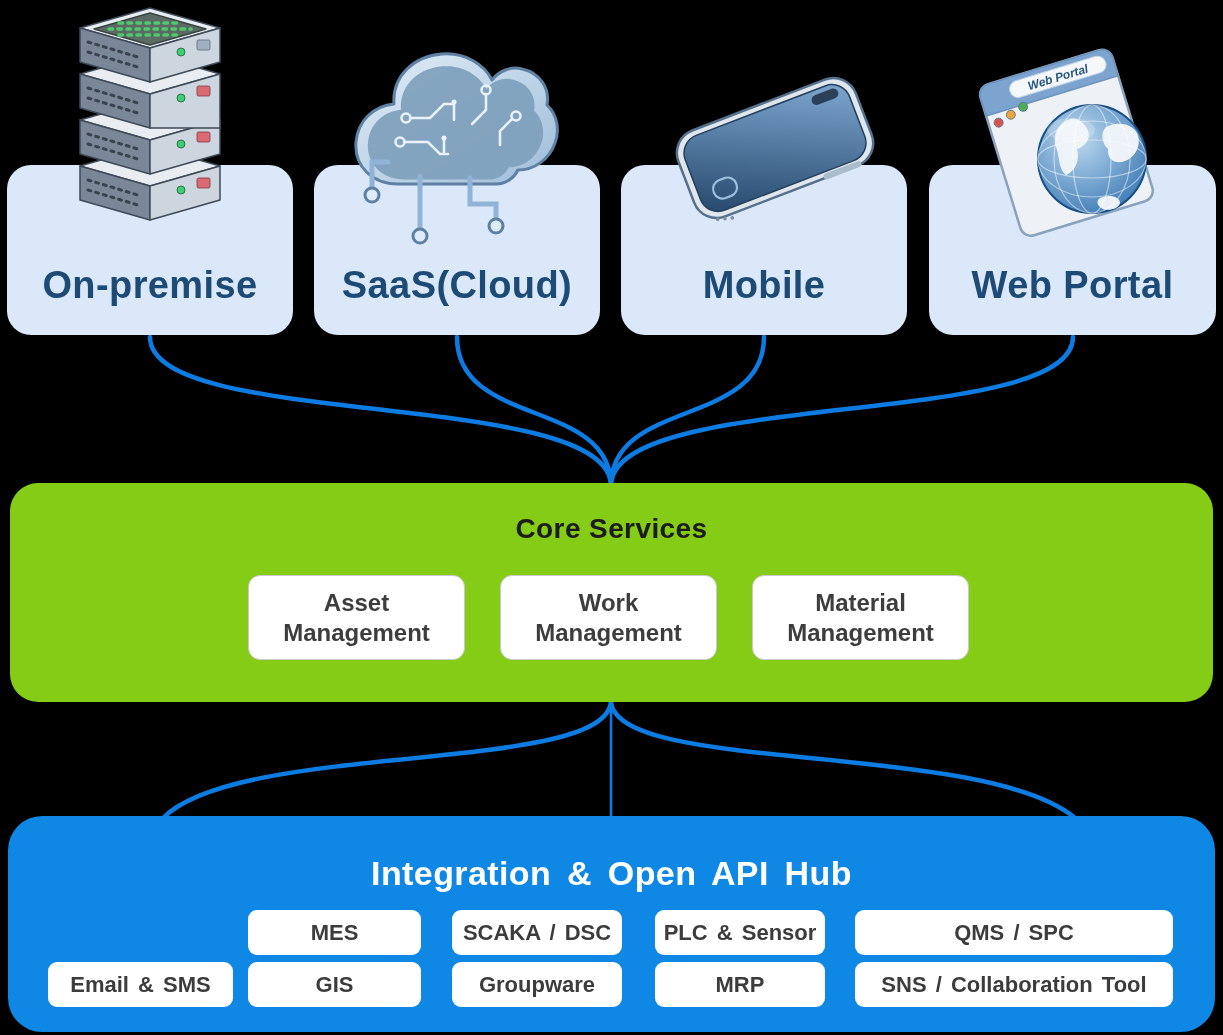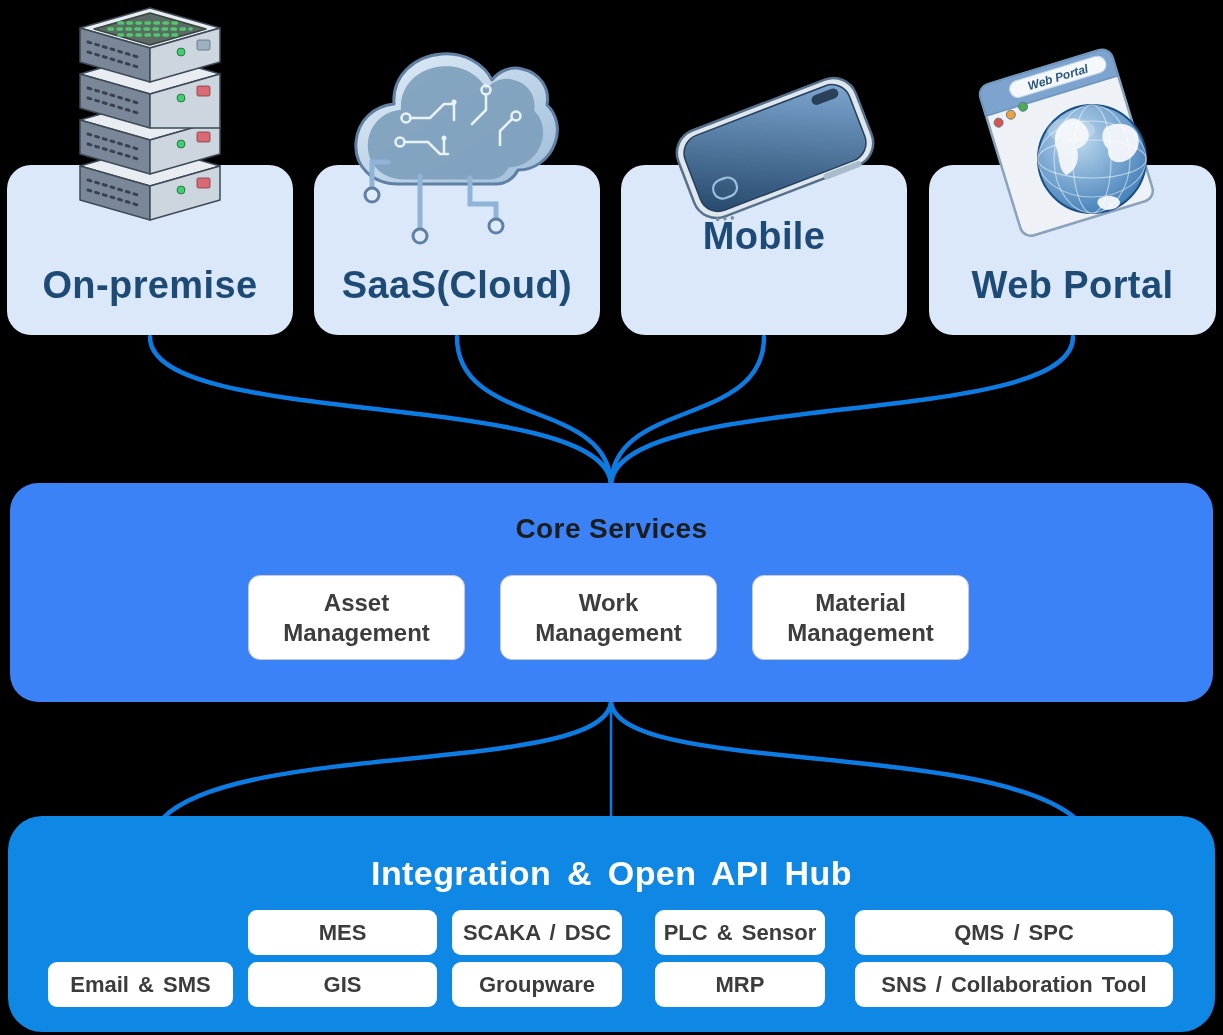--- a/index.html
+++ b/index.html
@@ -10,29 +10,29 @@
   
   .top-box{
     position:absolute;top:165px;height:170px;background:#dbe8f9;
     border-radius:24px;z-index:2;display:flex;align-items:flex-end;justify-content:center;
   }
   .top-box .lbl{
     font-size:38px;font-weight:bold;color:#1d4b76;margin-bottom:28px;letter-spacing:.4px;
   }
   #box-onprem{left:7px;width:286px;}
   #box-saas{left:314px;width:286px;}
-  #box-mobile{left:621px;width:286px;align-items:center;}
+  #box-mobile{left:621px;width:286px;}
   #box-webportal{left:929px;width:287px;}
   .icon{position:absolute;z-index:3;}
   
   #connectors{position:absolute;left:0;top:0;z-index:1;}
   
   #core{
     position:absolute;left:10px;top:483px;width:1203px;height:219px;
-    background:#3b82f6;border-radius:28px;z-index:2;
+    background:#84cc16;border-radius:28px;z-index:2;
   }
   .core-title{
     margin:0;padding-top:30px;text-align:center;font-size:28px;
     font-weight:bold;color:#1c1c1c;letter-spacing:.4px;
   }
   .module{
     position:absolute;top:92px;width:217px;height:85px;box-sizing:border-box;
     background:#ffffff;border:1.5px solid #c9c9c9;border-radius:12px;
     display:flex;align-items:center;justify-content:center;text-align:center;
     font-size:24px;font-weight:bold;color:#3d3d3d;line-height:1.25;padding:0 12px;
@@ -46,21 +46,21 @@
   .hub-title{
     margin:0;padding-top:38px;text-align:center;font-size:34px;font-weight:bold;
     color:#ffffff;word-spacing:6px;letter-spacing:.4px;
   }
   .pill{
     position:absolute;height:45px;background:#ffffff;border-radius:9px;
     display:flex;align-items:center;justify-content:center;
     font-size:22px;font-weight:bold;color:#3c3c3c;word-spacing:3px;
   }
   .r1{top:94px}.r2{top:146px}
-  .c1{left:40px;width:185px}.c2{left:240px;width:189px}.c3{left:444px;width:170px}
+  .c1{left:40px;width:185px}.c2{left:240px;width:173px}.c3{left:444px;width:170px}
   .c4{left:647px;width:170px}.c5{left:847px;width:318px}
 </style>
 </head>
 <body>
 
 <div id="canvas">
 
   <svg id="connectors" width="1223" height="1035" viewBox="0 0 1223 1035">
     <g stroke="#0d7ce2" fill="none" stroke-linecap="round">
       <path stroke-width="4.5" d="M150 337 C150 430 611 388 611 486"></path>

